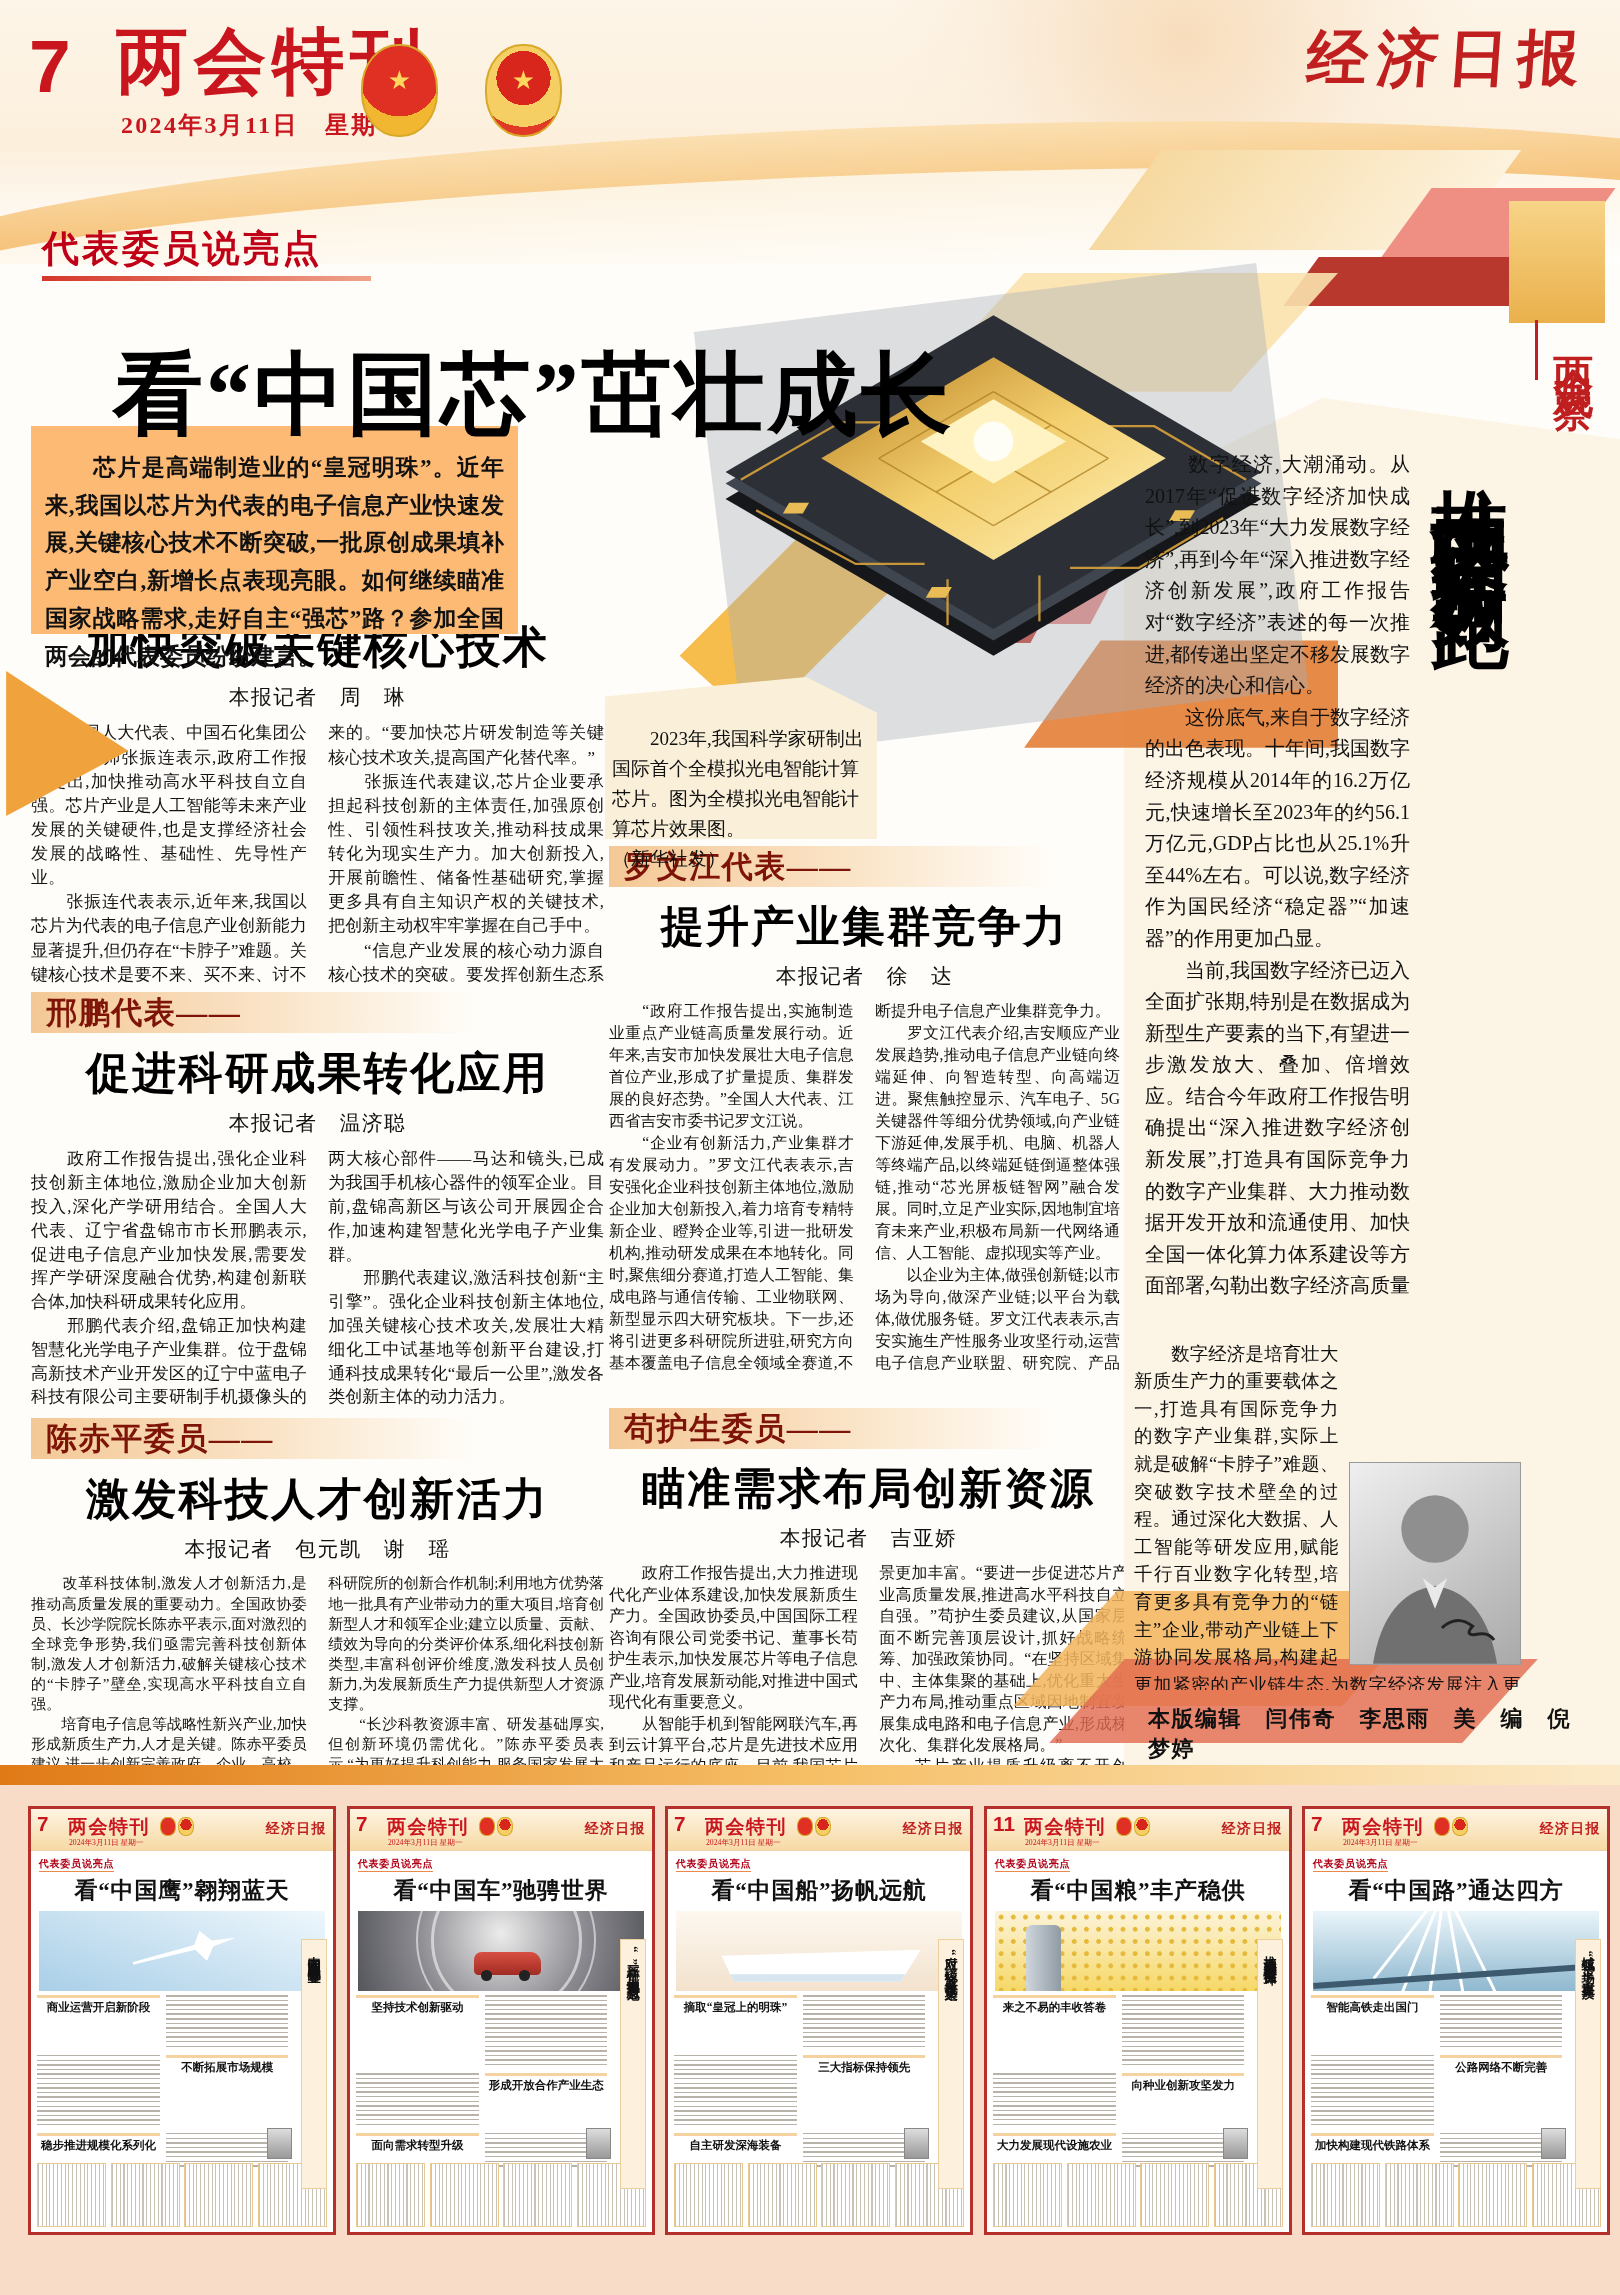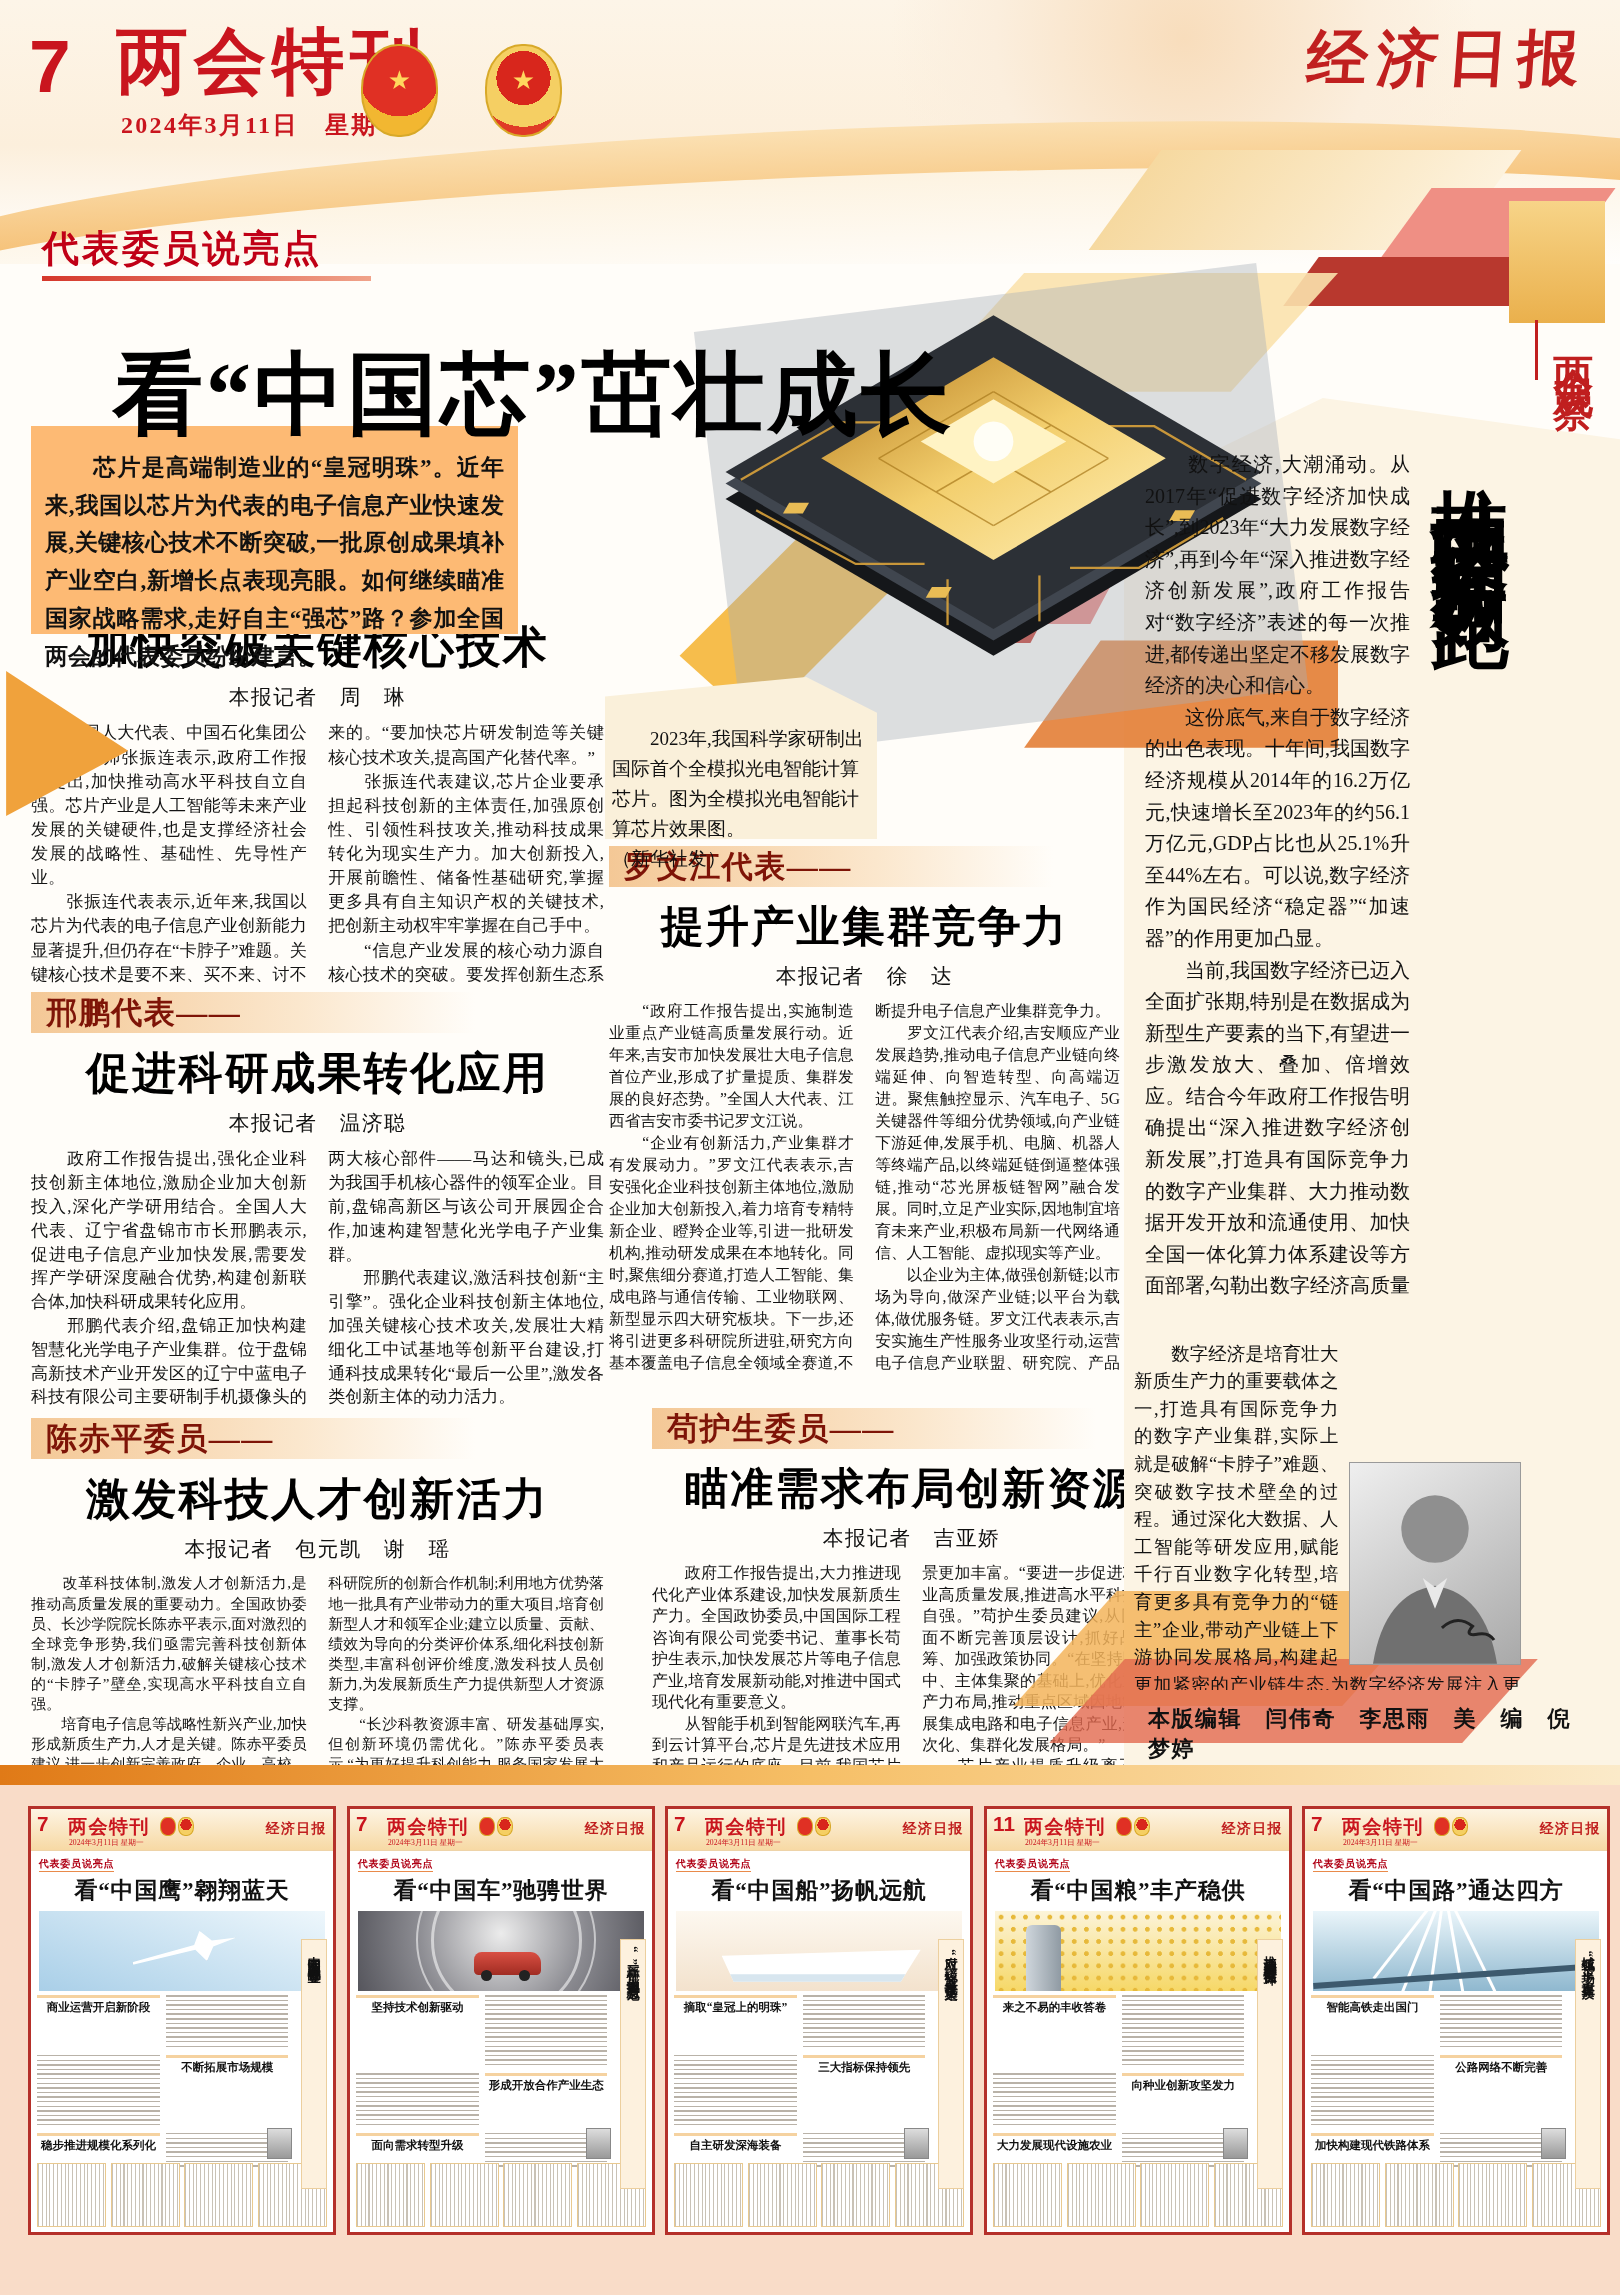--- a/index.html
+++ b/index.html
@@ -271,21 +271,21 @@
   <div class="article" style="left:609px;top:846px;width:511px;">
     <div class="kicker">罗文江代表——</div>
     <div class="a-title" style="font-size:43px;">提升产业集群竞争力</div>
     <div class="a-by">本报记者　徐　达</div>
     <div class="a-body bm1">　　“政府工作报告提出,实施制造业重点产业链高质量发展行动。近年来,吉安市加快发展壮大电子信息首位产业,形成了扩量提质、集群发展的良好态势。”全国人大代表、江西省吉安市委书记罗文江说。
 　　“企业有创新活力,产业集群才有发展动力。”罗文江代表表示,吉安强化企业科技创新主体地位,激励企业加大创新投入,着力培育专精特新企业、瞪羚企业等,引进一批研发机构,推动研发成果在本地转化。同时,聚焦细分赛道,打造人工智能、集成电路与通信传输、工业物联网、新型显示四大研究板块。下一步,还将引进更多科研院所进驻,研究方向基本覆盖电子信息全领域全赛道,不断提升电子信息产业集群竞争力。
 　　罗文江代表介绍,吉安顺应产业发展趋势,推动电子信息产业链向终端延伸、向智造转型、向高端迈进。聚焦触控显示、汽车电子、5G关键器件等细分优势领域,向产业链下游延伸,发展手机、电脑、机器人等终端产品,以终端延链倒逼整体强链,推动“芯光屏板链智网”融合发展。同时,立足产业实际,因地制宜培育未来产业,积极布局新一代网络通信、人工智能、虚拟现实等产业。
 　　以企业为主体,做强创新链;以市场为导向,做深产业链;以平台为载体,做优服务链。罗文江代表表示,吉安实施生产性服务业攻坚行动,运营电子信息产业联盟、研究院、产品检验检测中心,促进服务业与制造业融合,打造电子信息产业发展的“生态雨林”。“吉安将锚定电子信息首位产业不动摇,打造有全国影响力的电子信息产业集群。”</div>
   </div>
 
-  <div class="article" style="left:609px;top:1408px;width:519px;margin-left:43px;">
+  <div class="article" style="left:609px;top:1408px;width:519px;">
     <div class="kicker">苟护生委员——</div>
     <div class="a-title" style="font-size:43px;">瞄准需求布局创新资源</div>
     <div class="a-by">本报记者　吉亚娇</div>
     <div class="a-body bm2">　　政府工作报告提出,大力推进现代化产业体系建设,加快发展新质生产力。全国政协委员,中国国际工程咨询有限公司党委书记、董事长苟护生表示,加快发展芯片等电子信息产业,培育发展新动能,对推进中国式现代化有重要意义。
 　　从智能手机到智能网联汽车,再到云计算平台,芯片是先进技术应用和产品运行的底座。目前,我国芯片等电子信息产业链持续完善,应用场景更加丰富。“要进一步促进芯片产业高质量发展,推进高水平科技自立自强。”苟护生委员建议,从国家层面不断完善顶层设计,抓好战略统筹、加强政策协同。“在坚持区域集中、主体集聚的基础上,优化重大生产力布局,推动重点区域因地制宜发展集成电路和电子信息产业,形成梯次化、集群化发展格局。”
 　　芯片产业提质升级离不开创新。“要瞄准国家重大战略需求,系统布局关键创新资源。”苟护生委员建议,不断强化创新决策、研发投入、成果转化等全链条部署,加快推进政策、资金、平台、人才等关键创新资源系统布局;系统整合骨干企业、科研院所、国家实验室等优势资源,推动形成以企业为主体、产学研智高效协同融合的科技创新合力。
 　　苟护生委员认为,推进关键核心技术攻关,是实现芯片等领域产业链自主可控的关键。要瞄准新一轮科技革命的方向,对芯片等电子信息产业涌现的新原理、新技术、新材料等关键领域进行前瞻性部署,抢占未来战略竞争制高点。“围绕芯片产业链上下游,系统梳理芯片制造关键工艺、装备、零部件、材料的短板弱项,聚力组织攻关突破,全面夯实产业发展根基。”苟护生委员说。</div>
   </div>
 
   <div class="obs-bg"></div>

